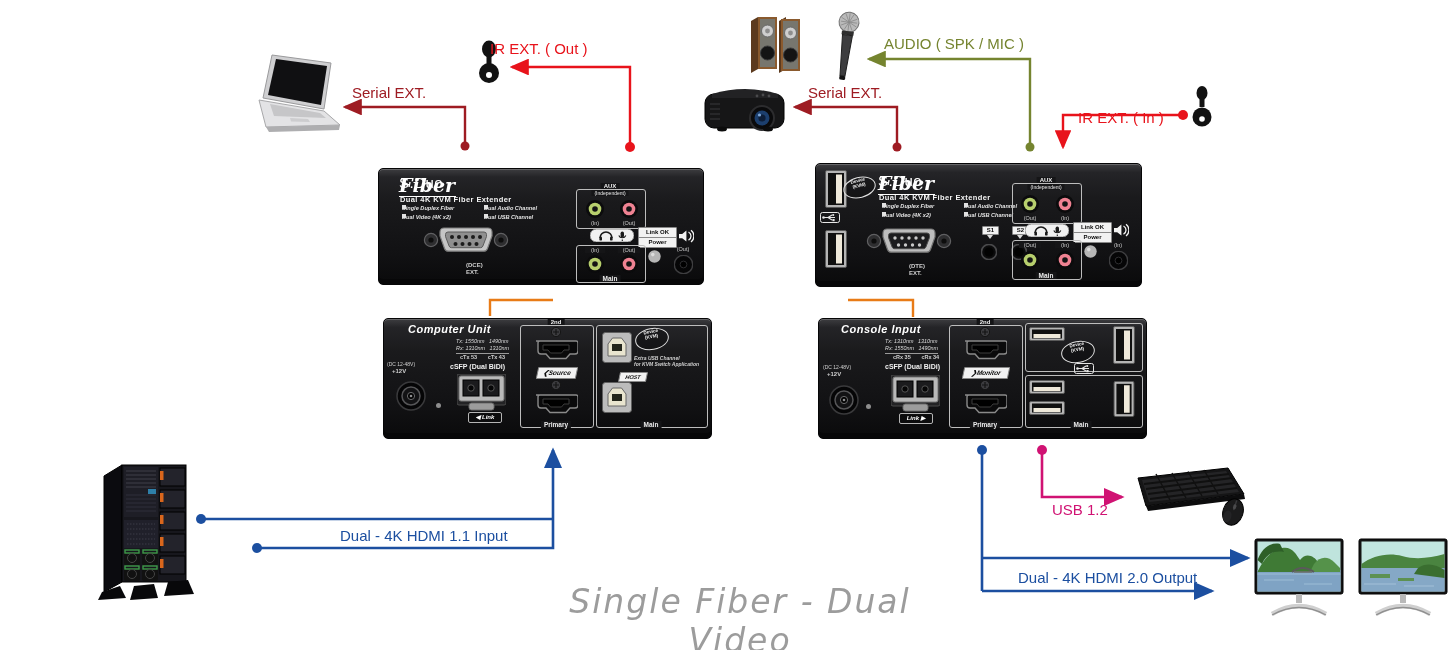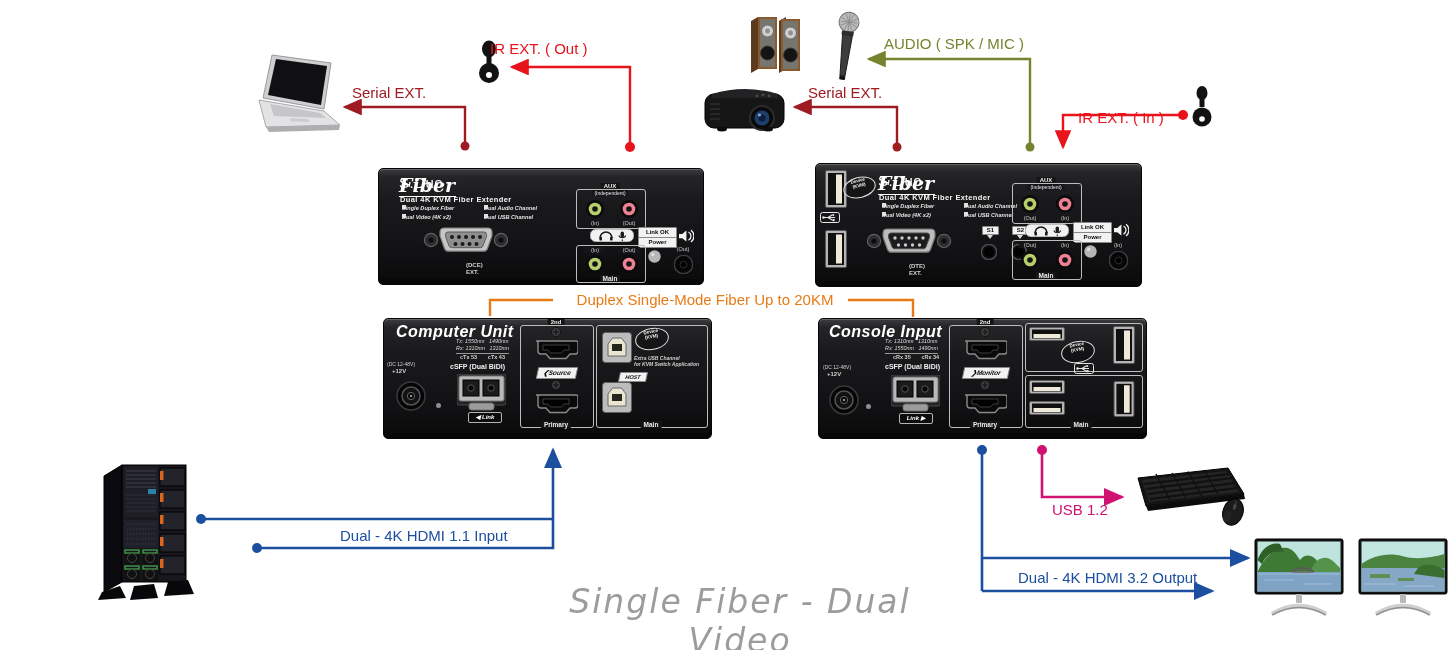--- a/index.html
+++ b/index.html
@@ -25,21 +25,21 @@
   .wt{color:#f0f0f0;} .gt{color:#cfcfcf;}
   .brand{white-space:nowrap;}
   .brand .fi{font-family:"DejaVu Serif",serif;font-style:italic;font-weight:bold;
              font-size:19px;color:#fff;border-bottom:1.5px solid #fff;padding-right:1px;}
   .brand .sd{font-size:15px;color:#fff;letter-spacing:.5px;}
   .subtl{font-size:7.5px;font-weight:bold;color:#f4f4f4;letter-spacing:.4px;white-space:nowrap;}
   .feat{font-size:5.6px;font-style:italic;font-weight:bold;color:#e2e2e2;white-space:nowrap;}
   .feat i{display:inline-block;width:3.5px;height:3.5px;background:#e2e2e2;margin-right:2px;font-style:normal;}
   .t5{font-size:5px;} .t55{font-size:5.5px;} .t6{font-size:6px;} .t65{font-size:6.5px;} .t7{font-size:7px;}
   .b{font-weight:bold;} .it{font-style:italic;} .ctr{text-align:center;} .pre{white-space:pre;}
-  .unitname{font-size:16px;font-weight:bold;font-style:italic;color:#fff;letter-spacing:.5px;white-space:nowrap;}
+  .unitname{font-size:11px;font-weight:bold;font-style:italic;color:#fff;letter-spacing:.5px;white-space:nowrap;margin-left:12px;}
   .spec{font-size:5.4px;font-style:italic;color:#ddd;white-space:pre;line-height:7px;}
   .frm{border:1px solid #bdbdbd;border-radius:3px;}
   .cap{left:50%;transform:translateX(-50%);background:#151517;padding:0 3px;color:#ececec;
        font-weight:bold;white-space:nowrap;z-index:2;}
   .whitebox{background:#f2f2f2;color:#0a0a0a;font-weight:bold;text-align:center;
             border-radius:1px;border:1px solid #888;}
   .badge-oval{border:1px solid #e0e0e0;border-radius:50%;background:rgba(0,0,0,.25);
               text-align:center;color:#f0f0f0;line-height:1.15;}
   .badge-oval span{position:static;display:block;font-size:4.6px;font-weight:bold;}
   .skew{transform:skewX(-12deg);}
@@ -223,23 +223,22 @@
       <path d="M1042,450 V497 H1122" marker-end="url(#ah-usb)"></path>
         <circle cx="1042" cy="450" r="5" fill="#D01273" stroke="none"></circle>
     </g>
   </svg>
 
   <div class="lbl c-serial" style="left:352px;top:84px">Serial EXT.</div>
   <div class="lbl c-ir" style="left:490px;top:40px">IR EXT. ( Out )</div>
   <div class="lbl c-audio" style="left:884px;top:35px">AUDIO ( SPK / MIC )</div>
   <div class="lbl c-serial" style="left:808px;top:84px">Serial EXT.</div>
   <div class="lbl c-ir" style="left:1078px;top:109px">IR EXT. ( In )</div>
-  <div class="lbl c-fiber" style="left:565px;top:291px;width:280px;text-align:center">Duplex Single-Mode Fiber Up to 20KM</div>
   <div class="lbl c-hdmi" style="left:340px;top:527px">Dual - 4K HDMI 1.1 Input</div>
-  <div class="lbl c-hdmi" style="left:1018px;top:569px">Dual - 4K HDMI 3.2 Output</div>
+  <div class="lbl c-hdmi" style="left:1018px;top:569px">Dual - 4K HDMI 2.0 Output</div>
   <div class="lbl c-usb" style="left:1052px;top:501px">USB 1.2</div>
 
   <svg class="abs" style="left:250px;top:52px;z-index:2" width="96" height="92" viewBox="0 0 96 92">
     <path d="M22,3 L81,11 L74,57 L13,46 Z" fill="#cfcfd1" stroke="#9a9a9c"></path>
     <path d="M26,7 L77,14 L71,53 L18,43 Z" fill="#101012"></path>
     <path d="M9,48 L74,59 L90,73 L16,75 Z" fill="#e3e3e5" stroke="#a8a8aa"></path>
     <path d="M20,52 L70,61 L76,66 L24,64 Z" fill="#c6c6c8"></path>
     <path d="M40,66 L58,67 L60,70 L41,69.5 Z" fill="#cdcdcf"></path>
     <path d="M16,75 L90,73 L89,78 L19,80 Z" fill="#aeaeb0"></path>
   </svg>

